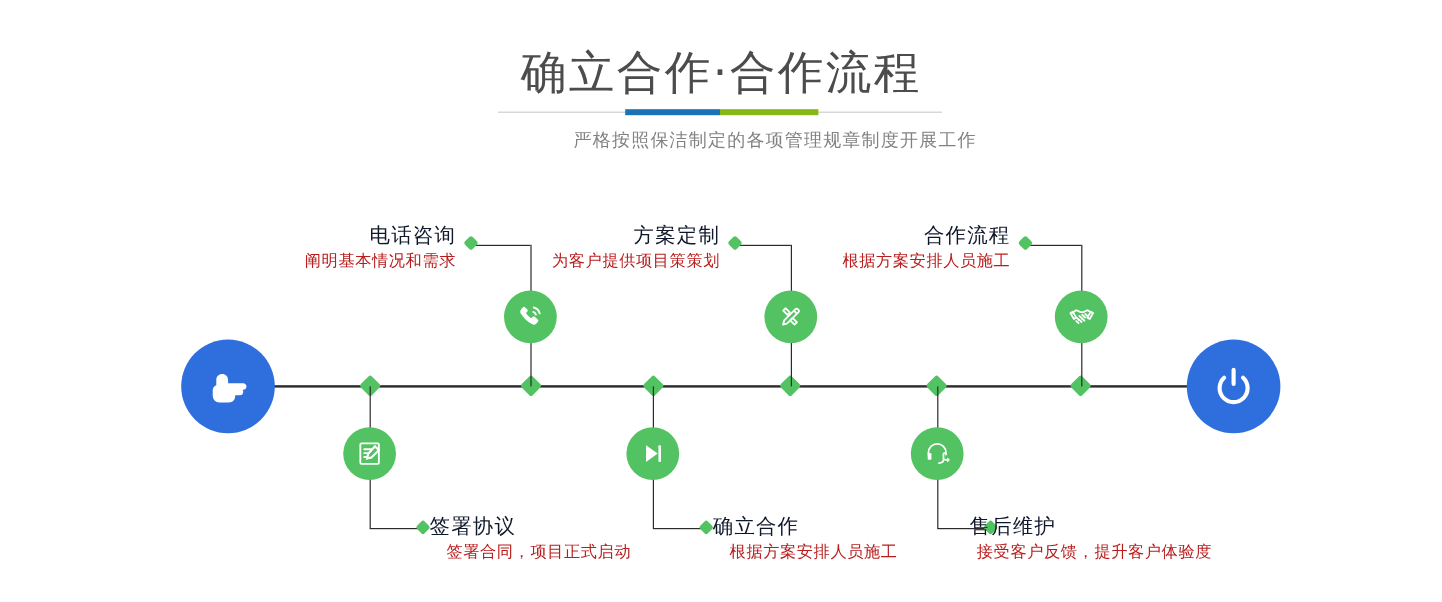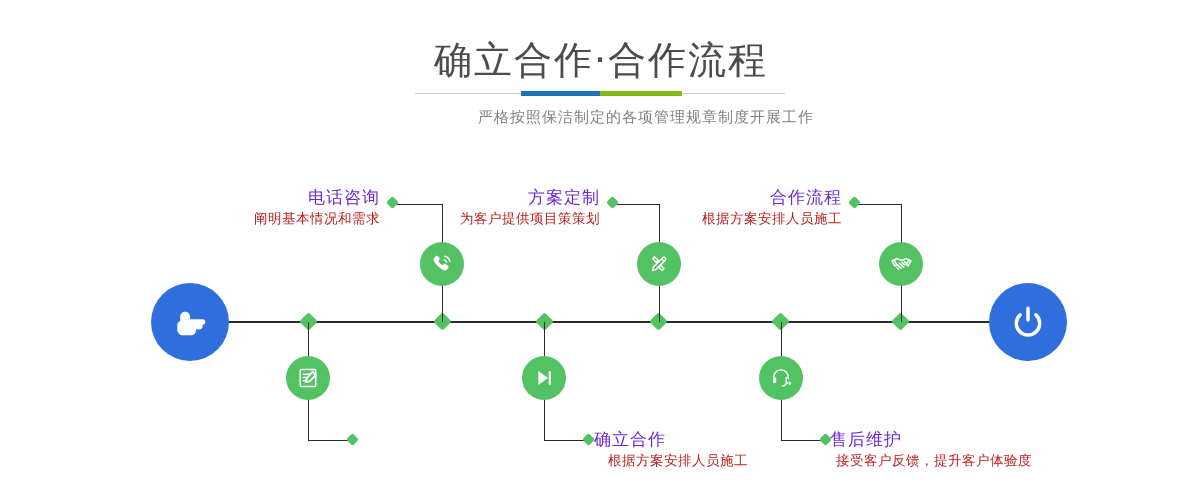--- a/index.html
+++ b/index.html
@@ -47,21 +47,21 @@
 
   .diamond{
     position:absolute;width:13px;height:13px;background:#53c262;
     transform:rotate(45deg);border-radius:2px;
   }
 
   .stem{position:absolute;width:1px;background:#2b2b2b;}
   .arm{position:absolute;height:1px;background:#2b2b2b;}
 
   .lbl{position:absolute;white-space:nowrap;}
-  .lbl .ttl{font-size:17px;line-height:22px;color:#6d28d9;letter-spacing:1px;}
+  .lbl .ttl{font-size:17px;line-height:22px;color:#0f172a;letter-spacing:1px;}
   .lbl .dsc{font-size:13.5px;line-height:20px;color:#b91c1c;letter-spacing:.5px;}
   .lbl.up{text-align:right;}
   .lbl.dn{text-align:left;}
 </style>
 </head>
 <body>
 
 <div id="stage">
 
   <div class="header">
@@ -121,20 +121,24 @@
   <div class="node" style="left:286px;top:356px;">
     <span>
       <svg width="26" height="26" viewBox="0 0 32 32" fill="none" stroke="#ffffff" stroke-width="1.9" stroke-linecap="round">
         <rect x="6.5" y="5.5" width="19" height="21" rx="1.2"></rect>
         <path d="M10.5 11.5h9M10.5 15.5h11M10.5 19.5h7"></path>
         <path d="M21.5 8.5l4 4-7.5 7.5-4.6 1 1-4.6z" fill="#53c262"></path>
         <path d="M21.5 8.5l4 4-7.5 7.5-4.6 1 1-4.6z"></path>
       </svg>
     </span>
   </div>
+  <div class="lbl dn" style="left:358px;top:428px;width:260px;">
+    <div class="ttl">签署协议</div>
+    <div class="dsc" style="padding-left:14px;">签署合同，项目正式启动</div>
+  </div>
 
   <div class="stem" style="left:659px;top:204px;height:118px;"></div>
   <div class="arm" style="left:614px;top:204px;width:45px;"></div>
   <div class="diamond" style="left:608px;top:198px;width:9px;height:9px;"></div>
   <div class="node" style="left:637px;top:242px;">
     <span>
       <svg width="26" height="26" viewBox="0 0 32 32" fill="none" stroke="#ffffff" stroke-width="1.9" stroke-linejoin="round">
         <path d="M8 24l1.2-4.3L20.6 8.3a2 2 0 0 1 2.8 0l.3.3a2 2 0 0 1 0 2.8L12.3 22.8z"></path>
         <path d="M19.2 9.7l3.1 3.1"></path>
         <path d="M10.6 7.2l4.4 4.4-2.4 2.4L8.2 9.6z"></path>
@@ -189,18 +193,18 @@
     <span>
       <svg width="26" height="26" viewBox="0 0 32 32" fill="none" stroke="#ffffff" stroke-width="1.8" stroke-linecap="round" stroke-linejoin="round">
         <path d="M7 17v-2a9 9 0 0 1 18 0v2"></path>
         <path d="M7.2 15.4h1.9a1 1 0 0 1 1 1v4.8a1 1 0 0 1-1 1H7.2a1 1 0 0 1-1-1v-4.8a1 1 0 0 1 1-1z" fill="#ffffff" stroke="none"></path>
         <path d="M24.9 15.4h-1.5a1 1 0 0 0-1 1v4.8a1 1 0 0 0 1 1h1"></path>
         <path d="M22.4 22.6c0 1.8-2.1 3-4.6 3.2"></path>
         <path d="M25.6 22.4h2.3M26.8 21.2v2.4"></path>
       </svg>
     </span>
   </div>
-  <div class="lbl dn" style="left:830px;top:428px;width:280px;">
+  <div class="lbl dn" style="left:808px;top:428px;width:280px;">
     <div class="ttl">售后维护</div>
     <div class="dsc" style="padding-left:6px;">接受客户反馈，提升客户体验度</div>
   </div>
 
 </div>
 
 </body></html>

